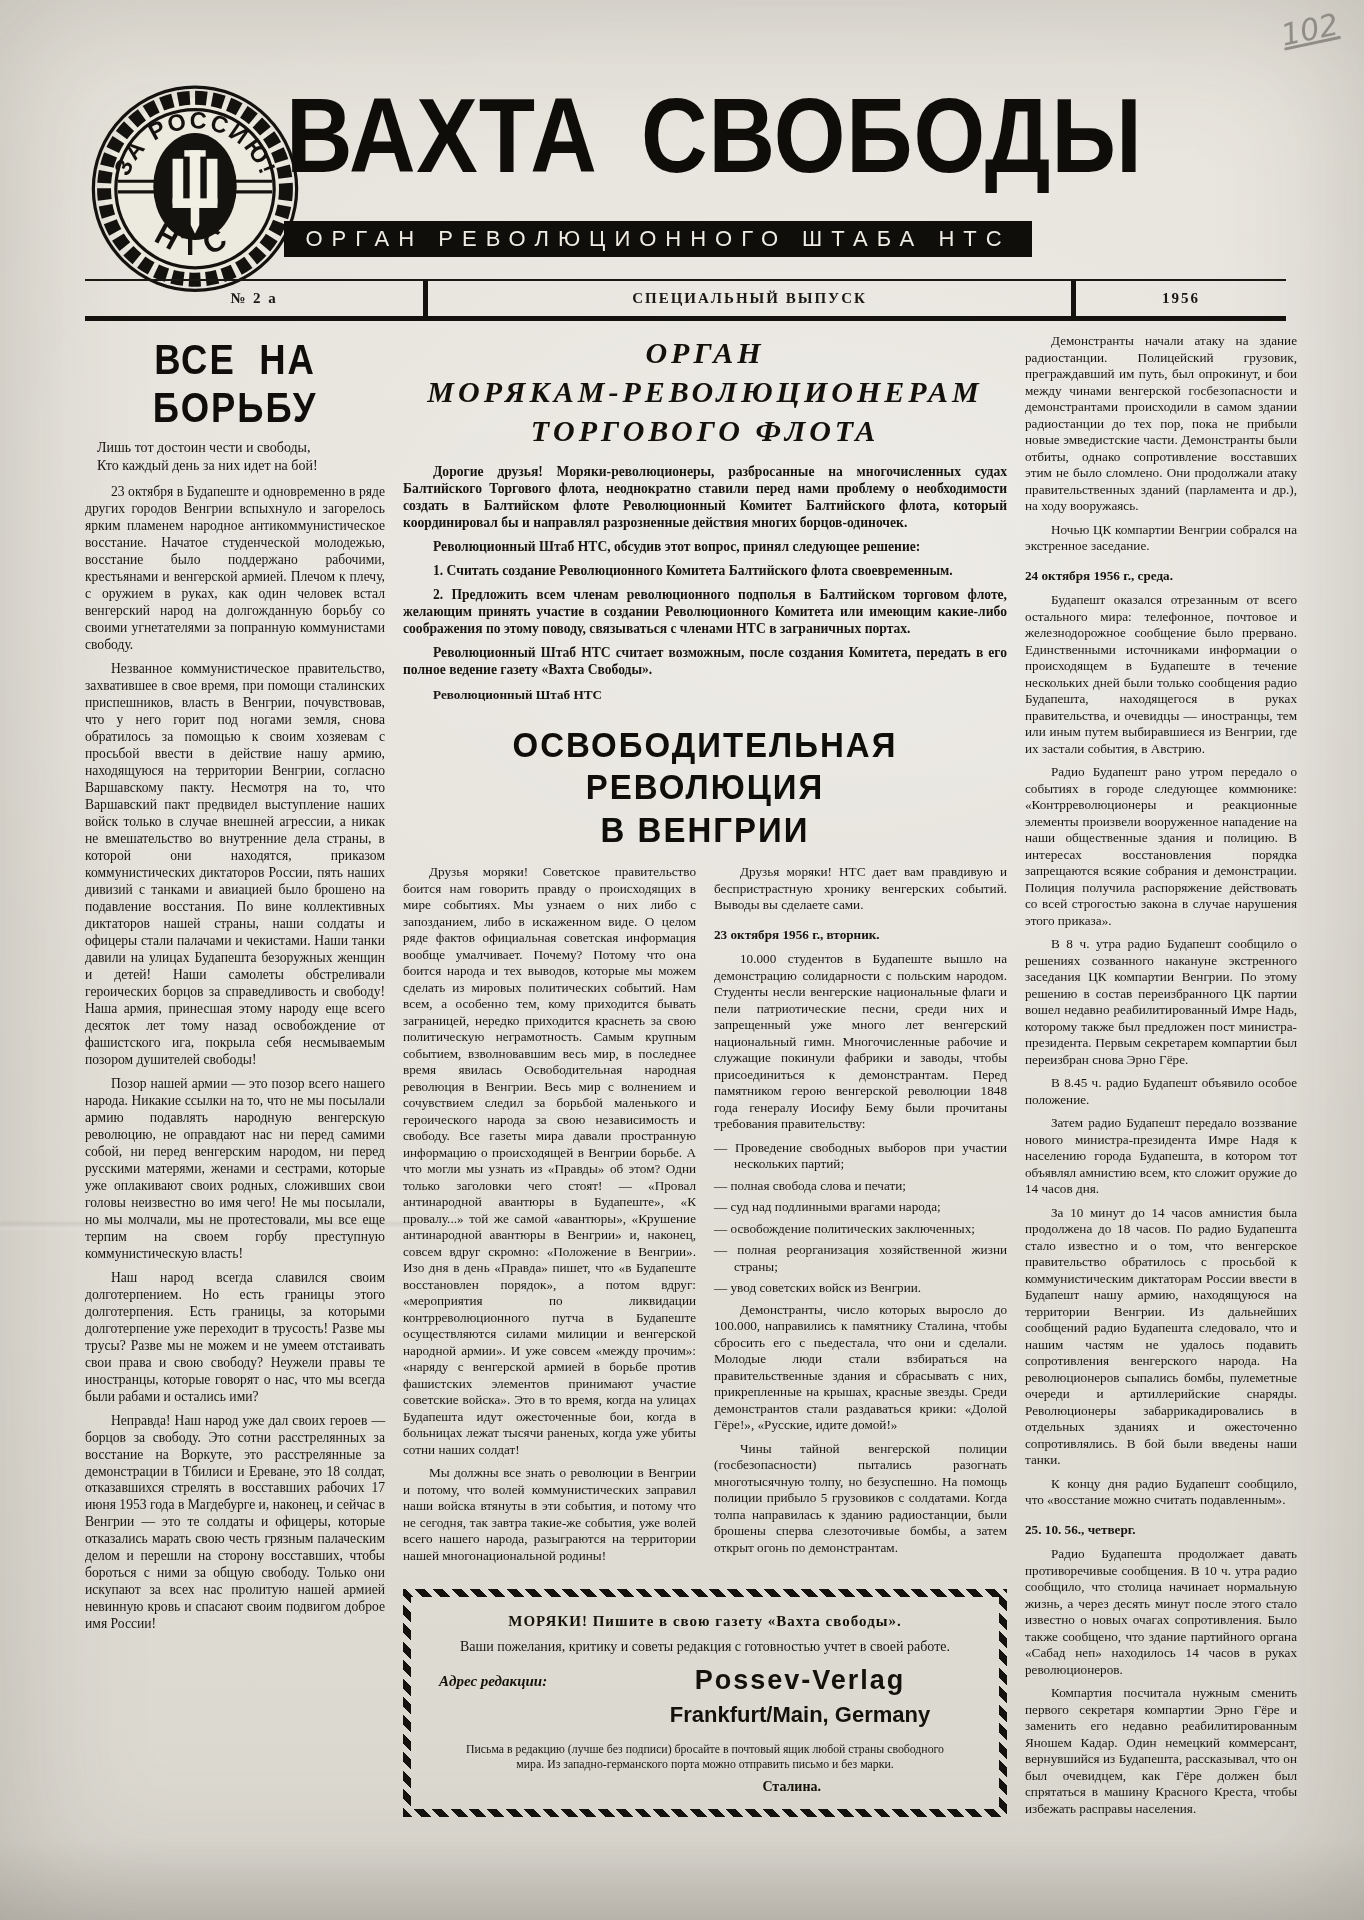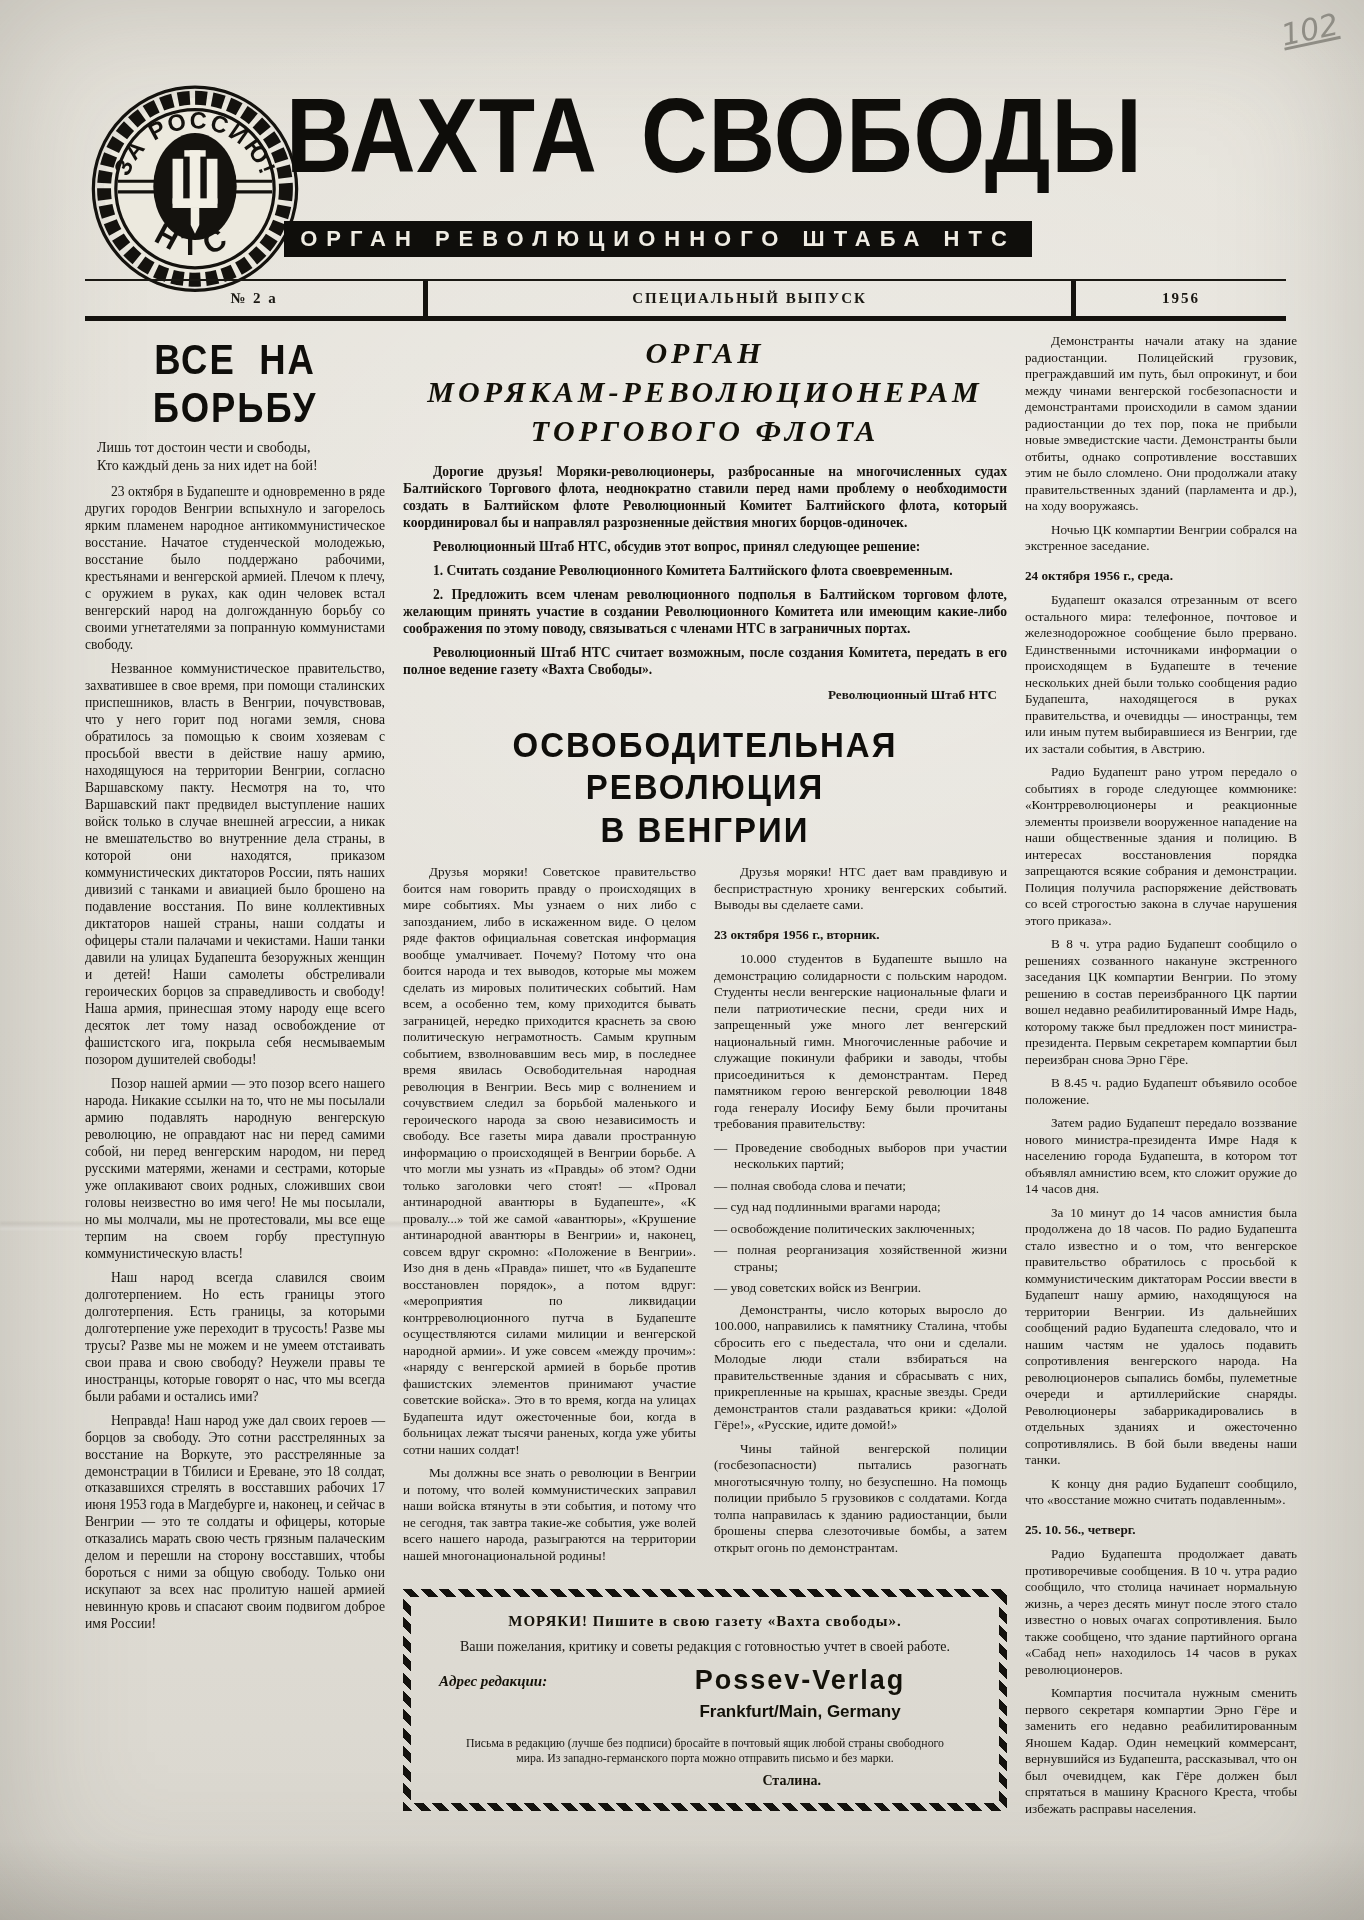--- a/index.html
+++ b/index.html
@@ -19,37 +19,37 @@
         font-family:"DejaVu Sans",sans-serif;font-style:italic;font-size:30px;
         color:#8f8d85;text-decoration:underline;}
   
   .logo{position:absolute;left:88px;top:70px;width:214px;height:246px;}
   .title{position:absolute;left:286px;top:82px;width:760px;white-space:nowrap;
         font-family:"Liberation Sans","DejaVu Sans",sans-serif;font-weight:900;
         font-size:98px;line-height:1;color:#0e0d0a;letter-spacing:1px;word-spacing:18px;
         transform:scale(0.94,1.08);transform-origin:left top;}
   .subbar{position:absolute;left:284px;top:221px;width:748px;height:36px;background:#0f0e0b;
         display:flex;align-items:center;justify-content:center;
-        font-family:"Liberation Sans","DejaVu Sans",sans-serif;font-weight:700;
+        font-family:"Liberation Sans","DejaVu Sans",sans-serif;font-weight:400;
         font-size:22px;color:#efece3;letter-spacing:9px;white-space:nowrap;}
   .issue{position:absolute;left:85px;top:279px;width:1201px;height:35px;
         border-top:2px solid #1a1813;border-bottom:5px solid #14120e;
         display:flex;align-items:stretch;font-weight:700;font-size:15px;color:#1a1813;}
   .issue .cell{display:flex;align-items:center;justify-content:center;letter-spacing:2px;}
   .c1{width:338px;} .c2{flex:1;letter-spacing:3px;} .c3{width:210px;letter-spacing:4px;}
   .vdiv{width:5px;background:#14120e;}
   
   .columns{position:absolute;left:85px;top:333px;width:1212px;display:flex;gap:18px;}
   .col-left{width:300px;} .col-mid{width:604px;} .col-right{width:272px;}
   
   .t{margin:0 0 7px;text-align:justify;font-size:13.2px;line-height:1.25;color:#181510;text-indent:26px;}
   .t.bold{font-weight:700;}
   .t.sub{font-weight:700;text-indent:0;text-align:left;margin:13px 0 8px;}
   .t.li{text-indent:-20px;padding-left:20px;margin:5px 0;text-align:justify;}
-  .t.sig{text-align:right;font-weight:700;text-indent:0;margin:8px 10px 0 0;}
+  .t.sig{text-align:left;font-weight:700;text-indent:0;margin:8px 10px 0 0;}
   .t.lead{font-weight:700;font-size:13.6px;}
   
   .h-left{font-family:"Liberation Sans","DejaVu Sans",sans-serif;font-weight:900;
         font-size:38px;letter-spacing:2px;word-spacing:12px;color:#0f0e0b;
         transform:scale(0.96,1.1);transform-origin:center top;text-align:center;margin:4px 0 16px;}
   .ep{font-size:14px;line-height:1.3;text-indent:12px;margin:0;color:#181510;}
   .epwrap{margin:0 0 9px;}
   .col-left .t{font-size:13.6px;}
   
   .h-appeal{font-style:italic;font-weight:700;font-size:30px;line-height:1.3;
@@ -64,21 +64,21 @@
   .box{margin-top:22px;border:8px solid #14120e;
         border-image:repeating-linear-gradient(45deg,#14120e 0 7px,rgba(0,0,0,0) 7px 13px) 8;
         padding:16px 28px 14px;}
   .box-head{font-weight:700;font-size:15px;text-align:center;letter-spacing:1px;color:#151209;margin:0 0 8px;}
   .box-line2{font-size:14px;text-align:center;line-height:1.35;margin:0 0 8px;color:#181510;}
   .addr{display:flex;align-items:flex-start;margin:0 0 14px;}
   .addr-label{font-weight:700;font-size:15px;width:190px;padding-top:8px;color:#151209;font-style:italic;}
   .addr-main{flex:1;text-align:center;}
   .pub{font-family:"Liberation Sans","DejaVu Sans",sans-serif;font-weight:700;font-size:27px;
         letter-spacing:2px;color:#131109;}
-  .pubcity{font-family:"Liberation Sans","DejaVu Sans",sans-serif;font-weight:700;font-size:17px;
+  .pubcity{font-family:"Liberation Sans","DejaVu Sans",sans-serif;font-weight:700;font-size:22px;
         margin-top:6px;color:#131109;}
   .box-note{font-size:11.8px;line-height:1.3;text-align:center;margin:0 26px 6px;color:#181510;}
   .box-sig{font-weight:700;font-size:14px;text-align:right;margin:0 150px 0 0;color:#151209;}
 </style>
 </head>
 <body>
 
 <div class="page">
   <div class="crease"></div>
   <div class="pencil">102</div>

